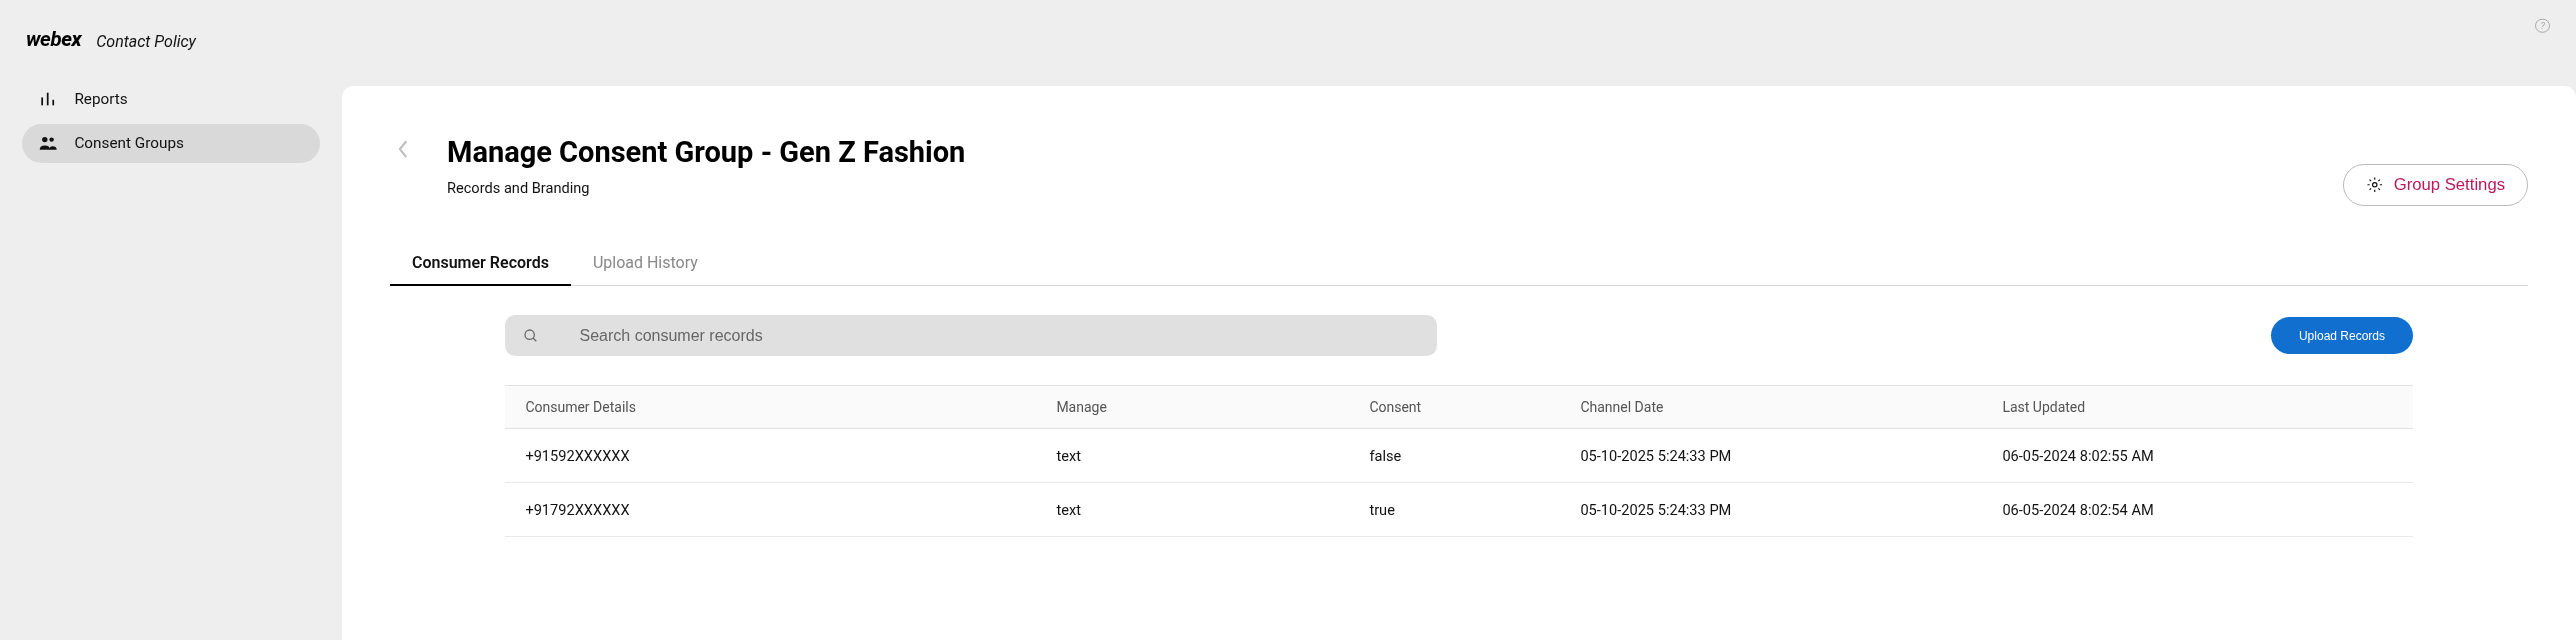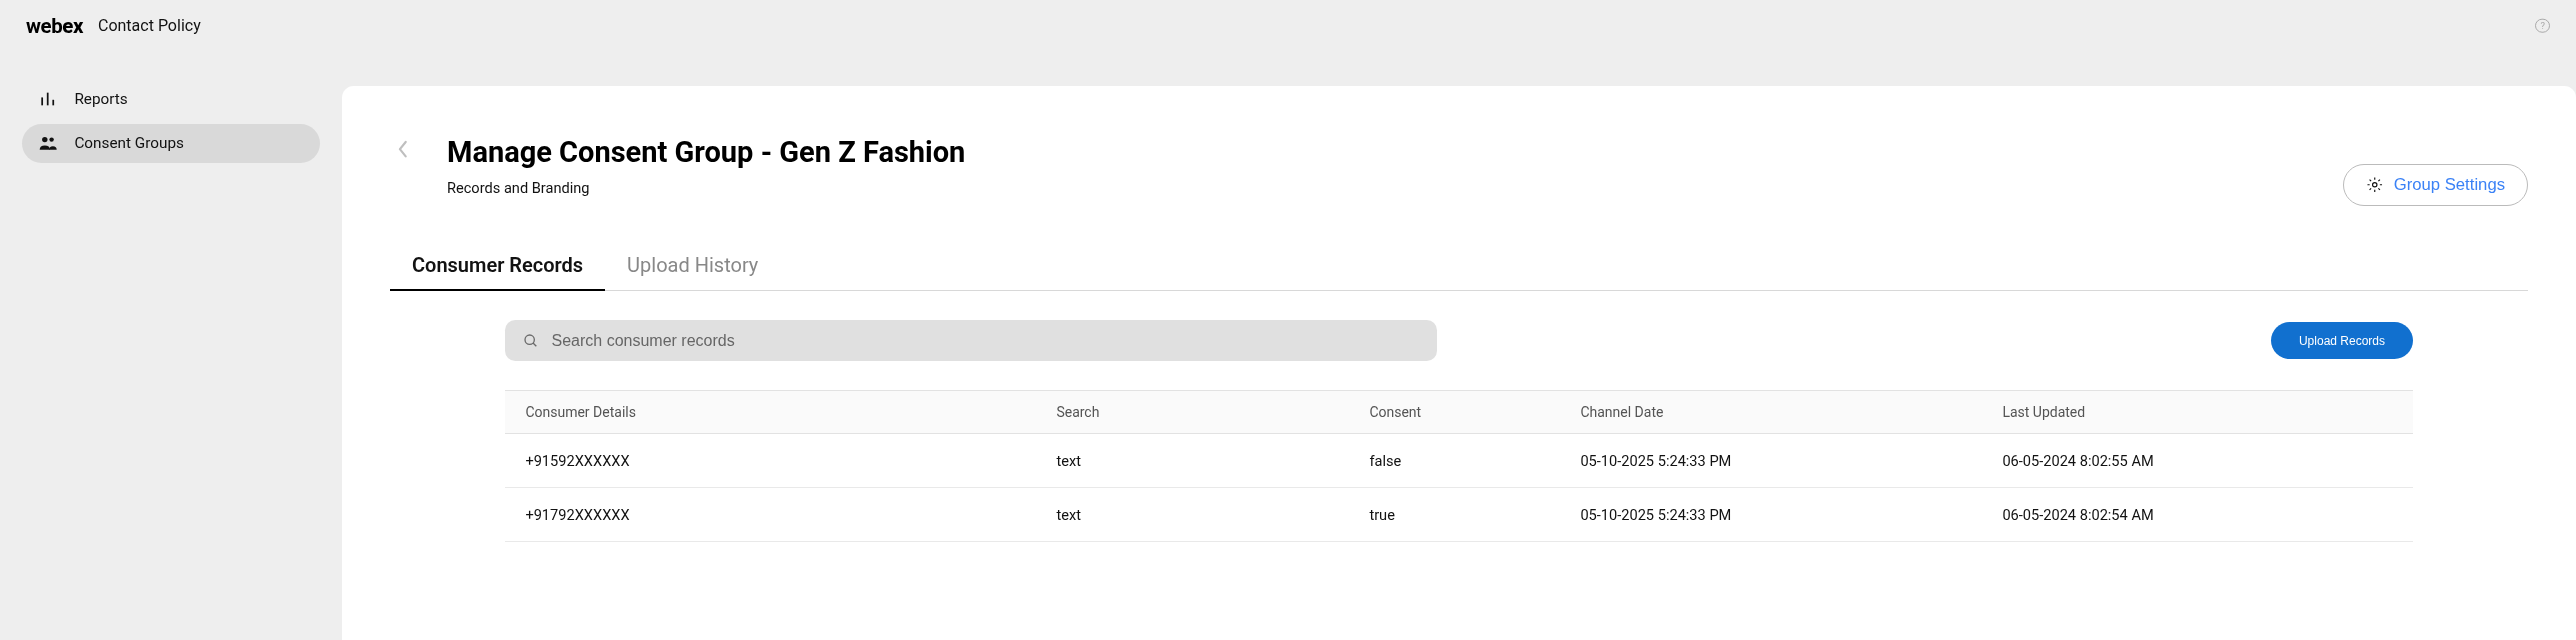--- a/index.html
+++ b/index.html
@@ -10,24 +10,25 @@
     body {
       font-family: -apple-system, BlinkMacSystemFont, "Segoe UI", Roboto, Helvetica, Arial, sans-serif;
       background: #eeeeee;
       color: #121212;
       width: 2576px;
       height: 641px;
       overflow: hidden;
     }
     .header {
       display: flex;
-      align-items: center;
+      align-items: flex-end;
       padding: 0 26px;
       height: 51px;
       position: relative;
+      font-style: italic;
     }
     .logo {
       font-size: 20.4px;
       font-weight: 700;
       color: #000;
       letter-spacing: -0.4px;
     }
     .logo .bold {
       font-weight: 800;
     }
@@ -122,34 +123,34 @@
     .group-settings-btn {
       display: flex;
       align-items: center;
       padding: 10.2px 22px;
       border: 1.1px solid #bbb;
       border-radius: 29px;
       background: #fff;
       cursor: pointer;
       font-size: 16.7px;
       font-weight: 400;
-      color: #3b82f6;
+      color: #be185d;
       margin-top: 29px;
     }
     .group-settings-btn svg {
       margin-right: 10.2px;
     }
     .tabs {
       display: flex;
       margin-top: 47px;
       border-bottom: 1.1px solid #d8d8d8;
     }
     .tab {
       padding: 0 22px 13px 22px;
-      font-size: 20px;
+      font-size: 16px;
       cursor: pointer;
       color: #888;
       position: relative;
     }
     .tab.active {
       color: #121212;
       font-weight: 600;
     }
     .tab.active::after {
       content: "";
@@ -167,20 +168,21 @@
       padding: 0 115px;
     }
     .search-box {
       display: flex;
       align-items: center;
       background: #e0e0e0;
       border-radius: 10.2px;
       height: 41px;
       padding: 0 17.5px;
       width: 932px;
+      gap: 28px;
     }
     .search-box input {
       flex: 1;
       background: transparent;
       border: none;
       outline: none;
       font-size: 16px;
       margin-left: 13px;
       color: #121212;
     }
@@ -293,21 +295,21 @@
           </svg>
         <input type="text" placeholder="Search consumer records" style="">
       </div>
       <div class="spacer"></div>
       <button class="upload-btn">Upload Records</button>
     </div>
 
     <div class="table-wrap">
       <div class="table-header">
         <div class="col-consumer">Consumer Details</div>
-        <div class="col-channel">Search</div>
+        <div class="col-channel">Manage</div>
         <div class="col-consent">Consent</div>
         <div class="col-expiry">Channel Date</div>
         <div class="col-updated">Last Updated</div>
       </div>
       <div class="table-row">
         <div class="col-consumer">+91592XXXXXX</div>
         <div class="col-channel">text</div>
         <div class="col-consent">false</div>
         <div class="col-expiry">05-10-2025 5:24:33 PM</div>
         <div class="col-updated">06-05-2024 8:02:55 AM</div>

